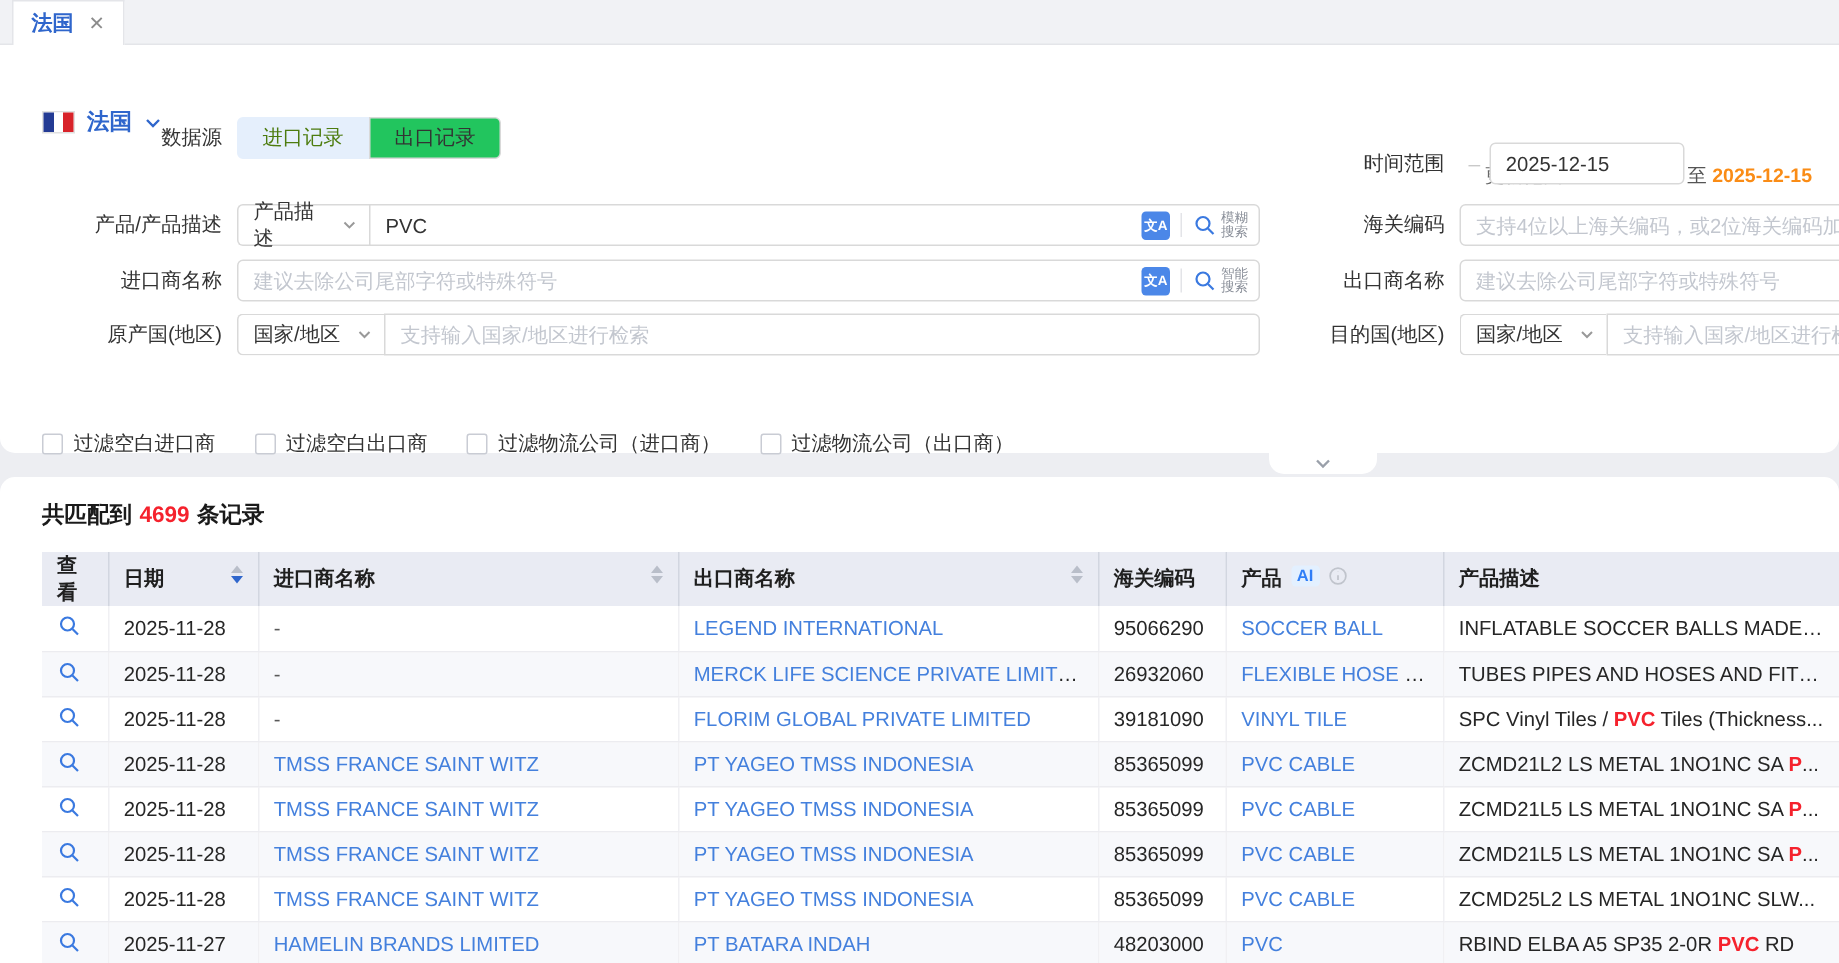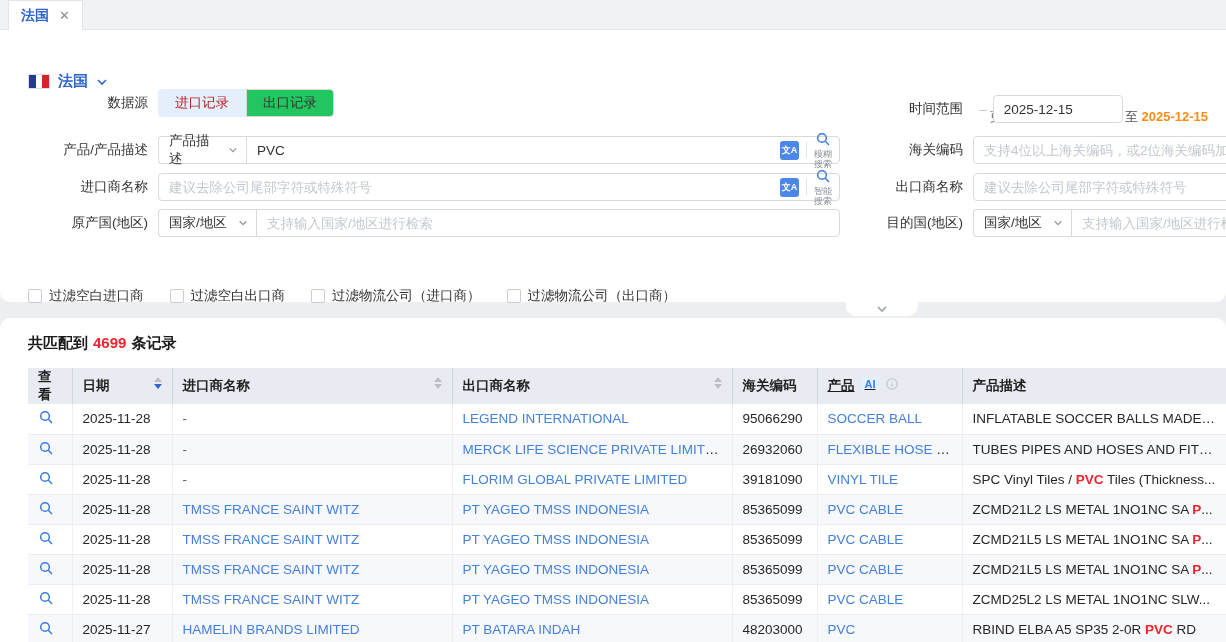--- a/index.html
+++ b/index.html
@@ -23,33 +23,33 @@
   .update-range { position:absolute; top:78px; right:18px; font-size:13px; color:#666; }
   .update-range b { color:#fa8c16; font-weight:bold; }
   .update-range .to { color:#555; font-weight:normal; }
 
   .f-row { position:absolute; display:flex; align-items:center; height:28px; }
   .f-label { width:128px; text-align:right; margin-right:10px; font-size:13.5px; color:#333; flex:0 0 auto; }
   .f-label-r { width:83px; text-align:right; margin-right:10px; font-size:13.5px; color:#333; flex:0 0 auto; }
 
   .seg { display:flex; height:28px; }
   .seg-btn { padding:0 16px; display:flex; align-items:center; font-size:13.5px; border:1px solid #d9d9d9; background:#22c55e; cursor:pointer; }
-  .seg-btn.active { background:#e5effc; color:#b91c1c; border-color:#e5effc; border-radius:4px 0 0 4px; }
+  .seg-btn.active { background:#e5effc; color:#4d7c0f; border-color:#e5effc; border-radius:4px 0 0 4px; }
   .seg-btn.inactive { border-radius:0 4px 4px 0; color:#333; }
 
   .inp { height:28px; border:1px solid #d9d9d9; border-radius:4px; font-size:13.5px; color:#333; padding:0 10px; font-family:"Liberation Sans",sans-serif; outline:none; background:#fff; }
   .inp::placeholder { color:#c3c7cf; }
   .addon { height:28px; border:1px solid #d9d9d9; border-right:none; border-radius:4px 0 0 4px; display:flex; align-items:center; justify-content:space-between; padding:0 8px 0 10px; font-size:13.5px; color:#333; gap:6px; background:#fff; flex:0 0 auto; cursor:pointer; }
   .joined { border-radius:0 4px 4px 0; }
   .with-icons { position:relative; display:flex; align-items:center; flex:1; }
   .with-icons .inp { width:100%; padding-right:96px; }
   .icon-slot { position:absolute; right:8px; display:flex; align-items:center; gap:7px; }
   .trans-badge { width:19px; height:19px; background:#4b87e8; color:#fff; border-radius:3px; font-size:9px; display:flex; align-items:center; justify-content:center; font-weight:bold; cursor:pointer; }
   .vdiv { width:1px; height:16px; background:#e3e4e8; }
-  .mini-search { display:flex; align-items:center; gap:3px; cursor:pointer;flex-direction:column; }
+  .mini-search { display:flex; align-items:center; gap:3px; cursor:pointer; }
   .mini-search .txt { font-size:9px; line-height:9.5px; color:#8a8f99; }
 
   .date-box { display:flex; align-items:center; justify-content:space-between; height:28px; border:1px solid #d9d9d9; border-radius:4px; padding:0 8px 0 10px; font-size:13.5px; color:#333; background:#fff; }
   .dash { margin:0 6px; color:#c9c9c9; }
 
   .chk-row { position:absolute; top:257px; left:28px; display:flex; gap:26px; align-items:center; }
   .chk { display:flex; align-items:center; gap:7px; cursor:pointer; font-size:13.5px; color:#333; }
   .box { width:14px; height:14px; border:1px solid #c9ccd4; border-radius:2px; background:#fff; flex:0 0 auto; }
 
   .collapse-tab { position:absolute; top:302px; left:846px; width:72px; height:14px; background:#fff; border-radius:0 0 10px 10px; display:flex; align-items:center; justify-content:center; cursor:pointer; }
@@ -101,21 +101,21 @@
         <polyline points="2,4 6,8 10,4"></polyline>
       </svg>
   </div>
 
   <div class="update-range">
     <span>更新范围：</span><b>2012-01-01</b>
     <span class="to">至</span>
     <b>2025-12-15</b>
   </div>
 
-  <div class="f-row" style="top:59px; left:20px; width:560px;font-family:Liberation Mono, monospace;">
+  <div class="f-row" style="top:48px; left:20px; width:560px;font-family:Liberation Mono, monospace;">
     <span class="f-label">数据源</span>
     <div class="seg">
       <div class="seg-btn active">进口记录</div>
       <div class="seg-btn inactive">出口记录</div>
     </div>
   </div>
   <div class="f-row" style="top:65px; left:880px; width:420px;">
     <span class="f-label-r">时间范围</span>
     <span class="dash">–</span>
     <div class="date-box" style="width:130px;">
@@ -267,21 +267,21 @@
             <span class="th-flex">
               <span>出口商名称</span>
               <span class="sorter">
                 <span class="caret up"></span>
                 <span class="caret down"></span>
               </span>
             </span>
           </th>
         <th>海关编码</th>
         <th>
-            <span class="th-flex" style="justify-content:flex-start;text-decoration:underline;">
+            <span class="th-flex" style="justify-content:flex-start;">
               <span>产品</span>
               <span class="ai-badge">AI</span>
               <svg width="14" height="14" viewBox="0 0 24 24" fill="none" stroke="#c0c4cc" stroke-width="2">
                 <circle cx="12" cy="12" r="9"></circle>
                 <line x1="12" y1="11" x2="12" y2="16.5"></line>
                 <line x1="12" y1="7" x2="12" y2="7.5"></line>
               </svg>
             </span>
           </th>
         <th>产品描述</th>

